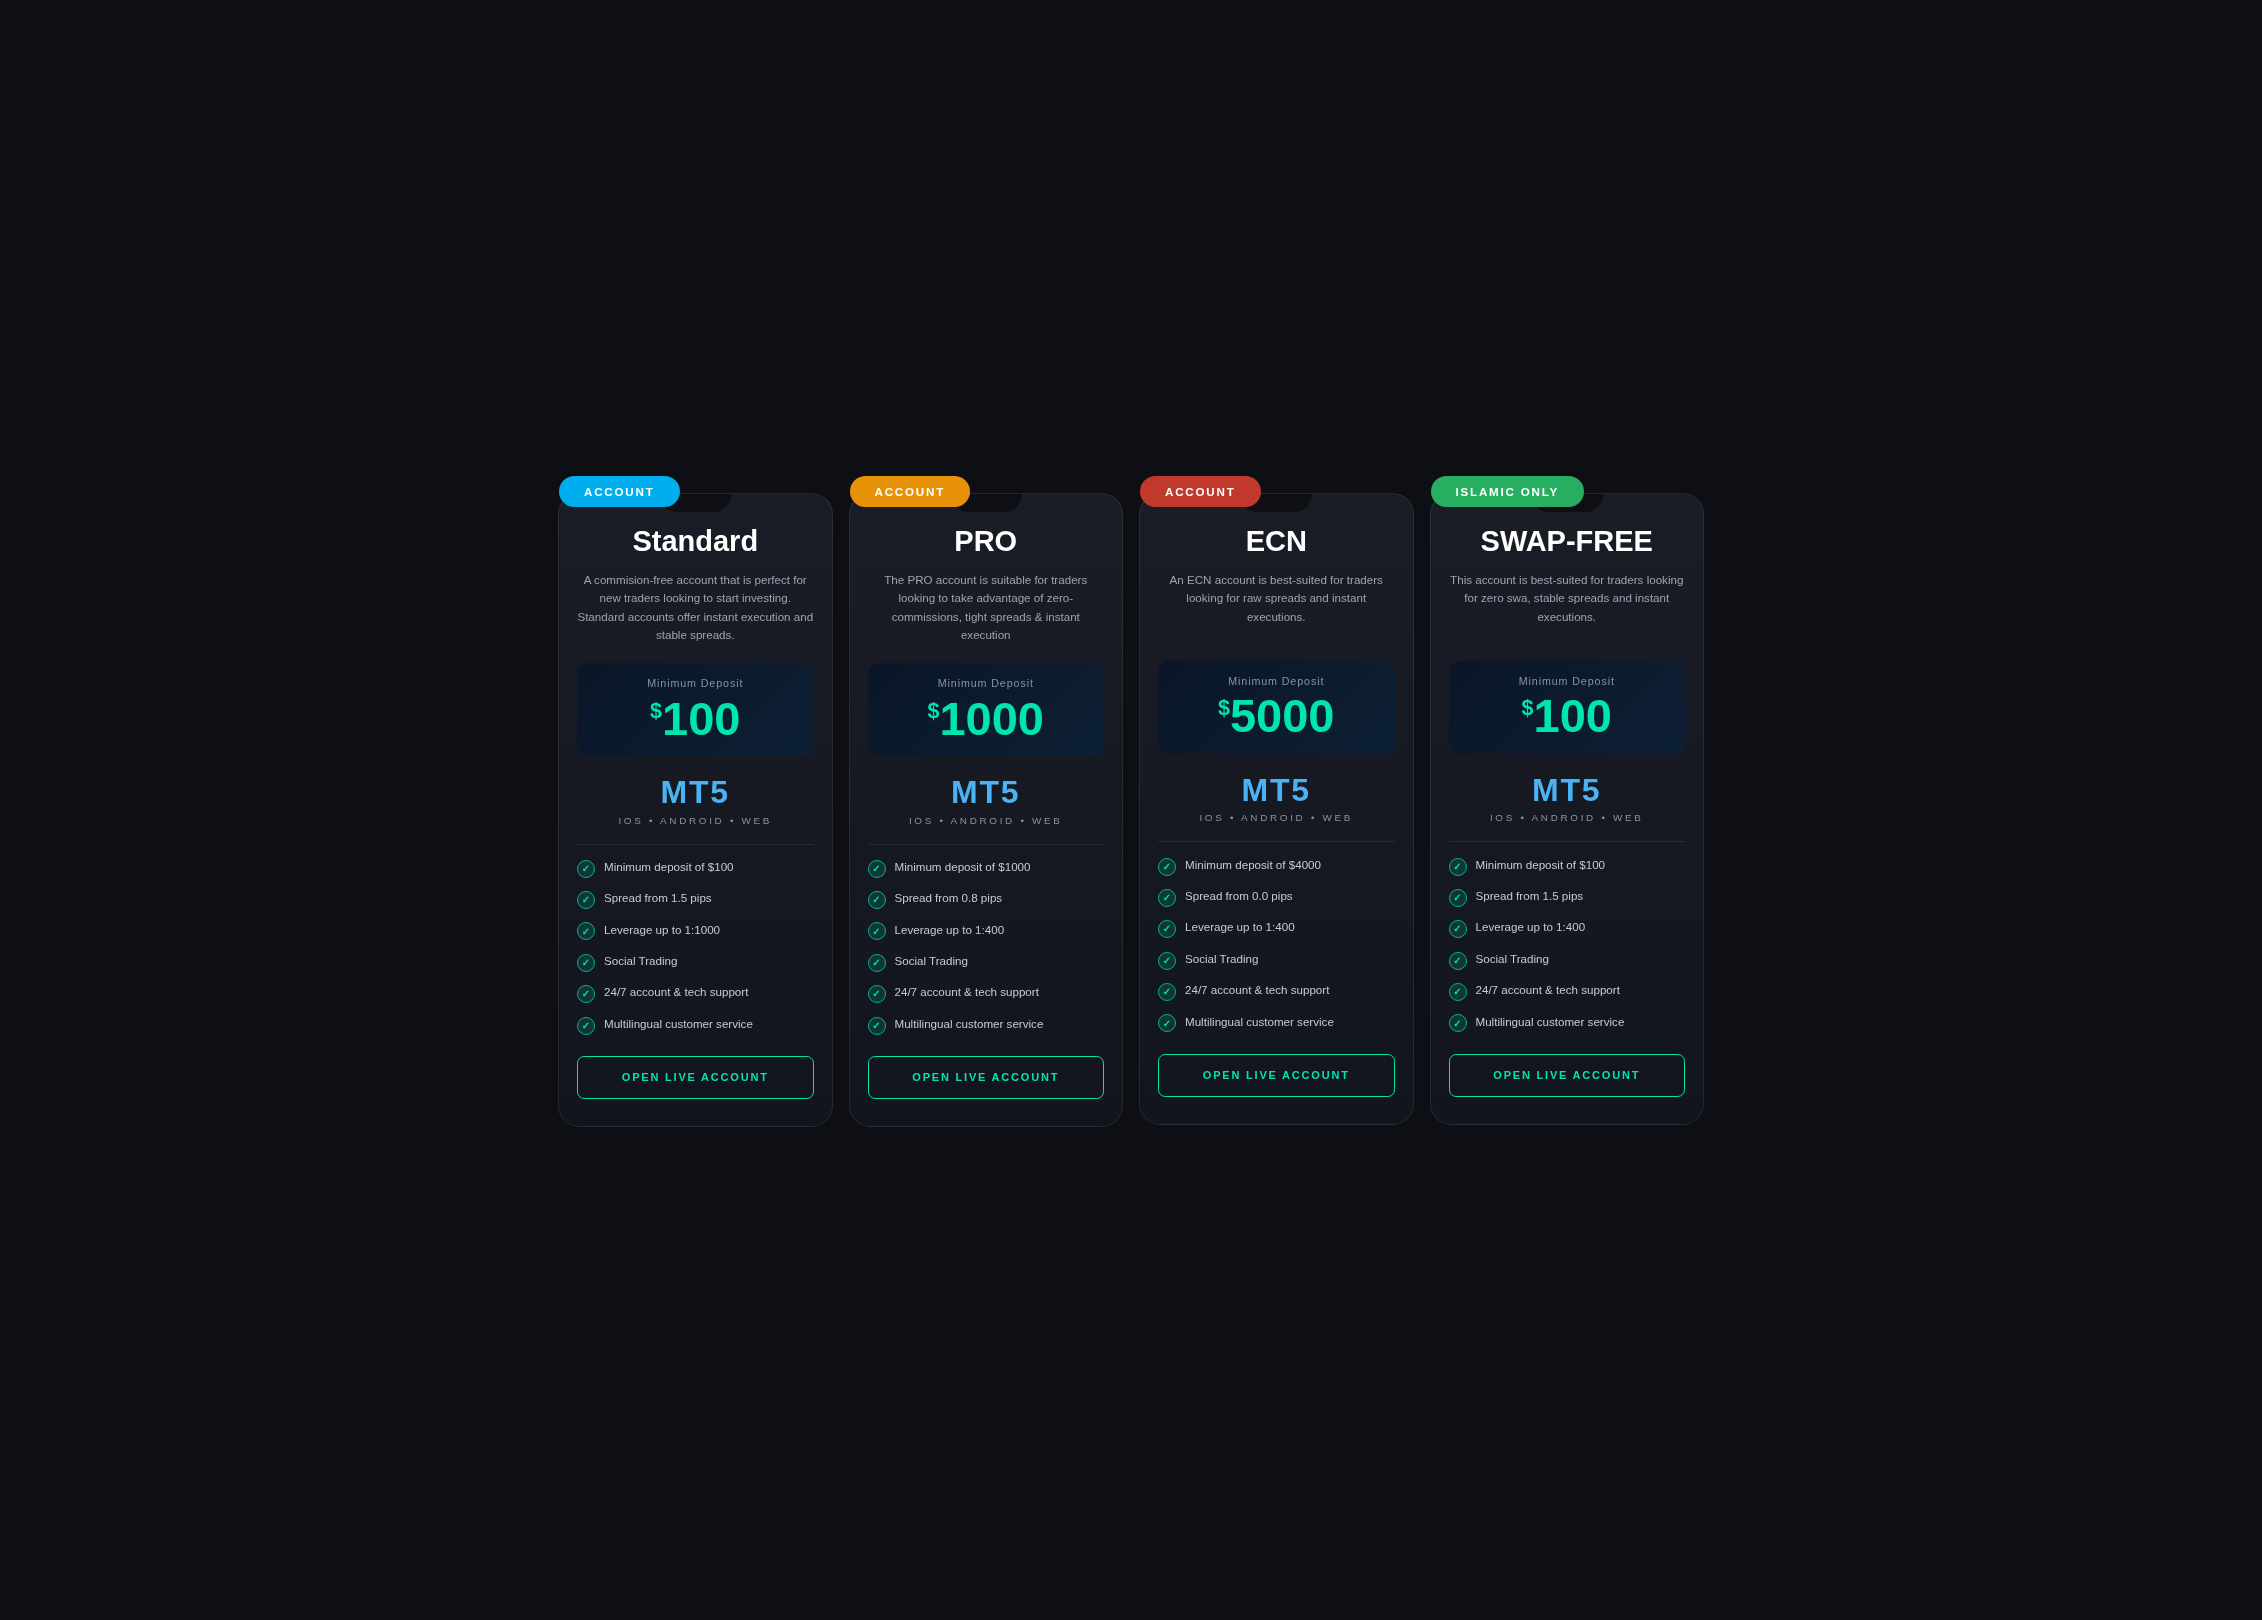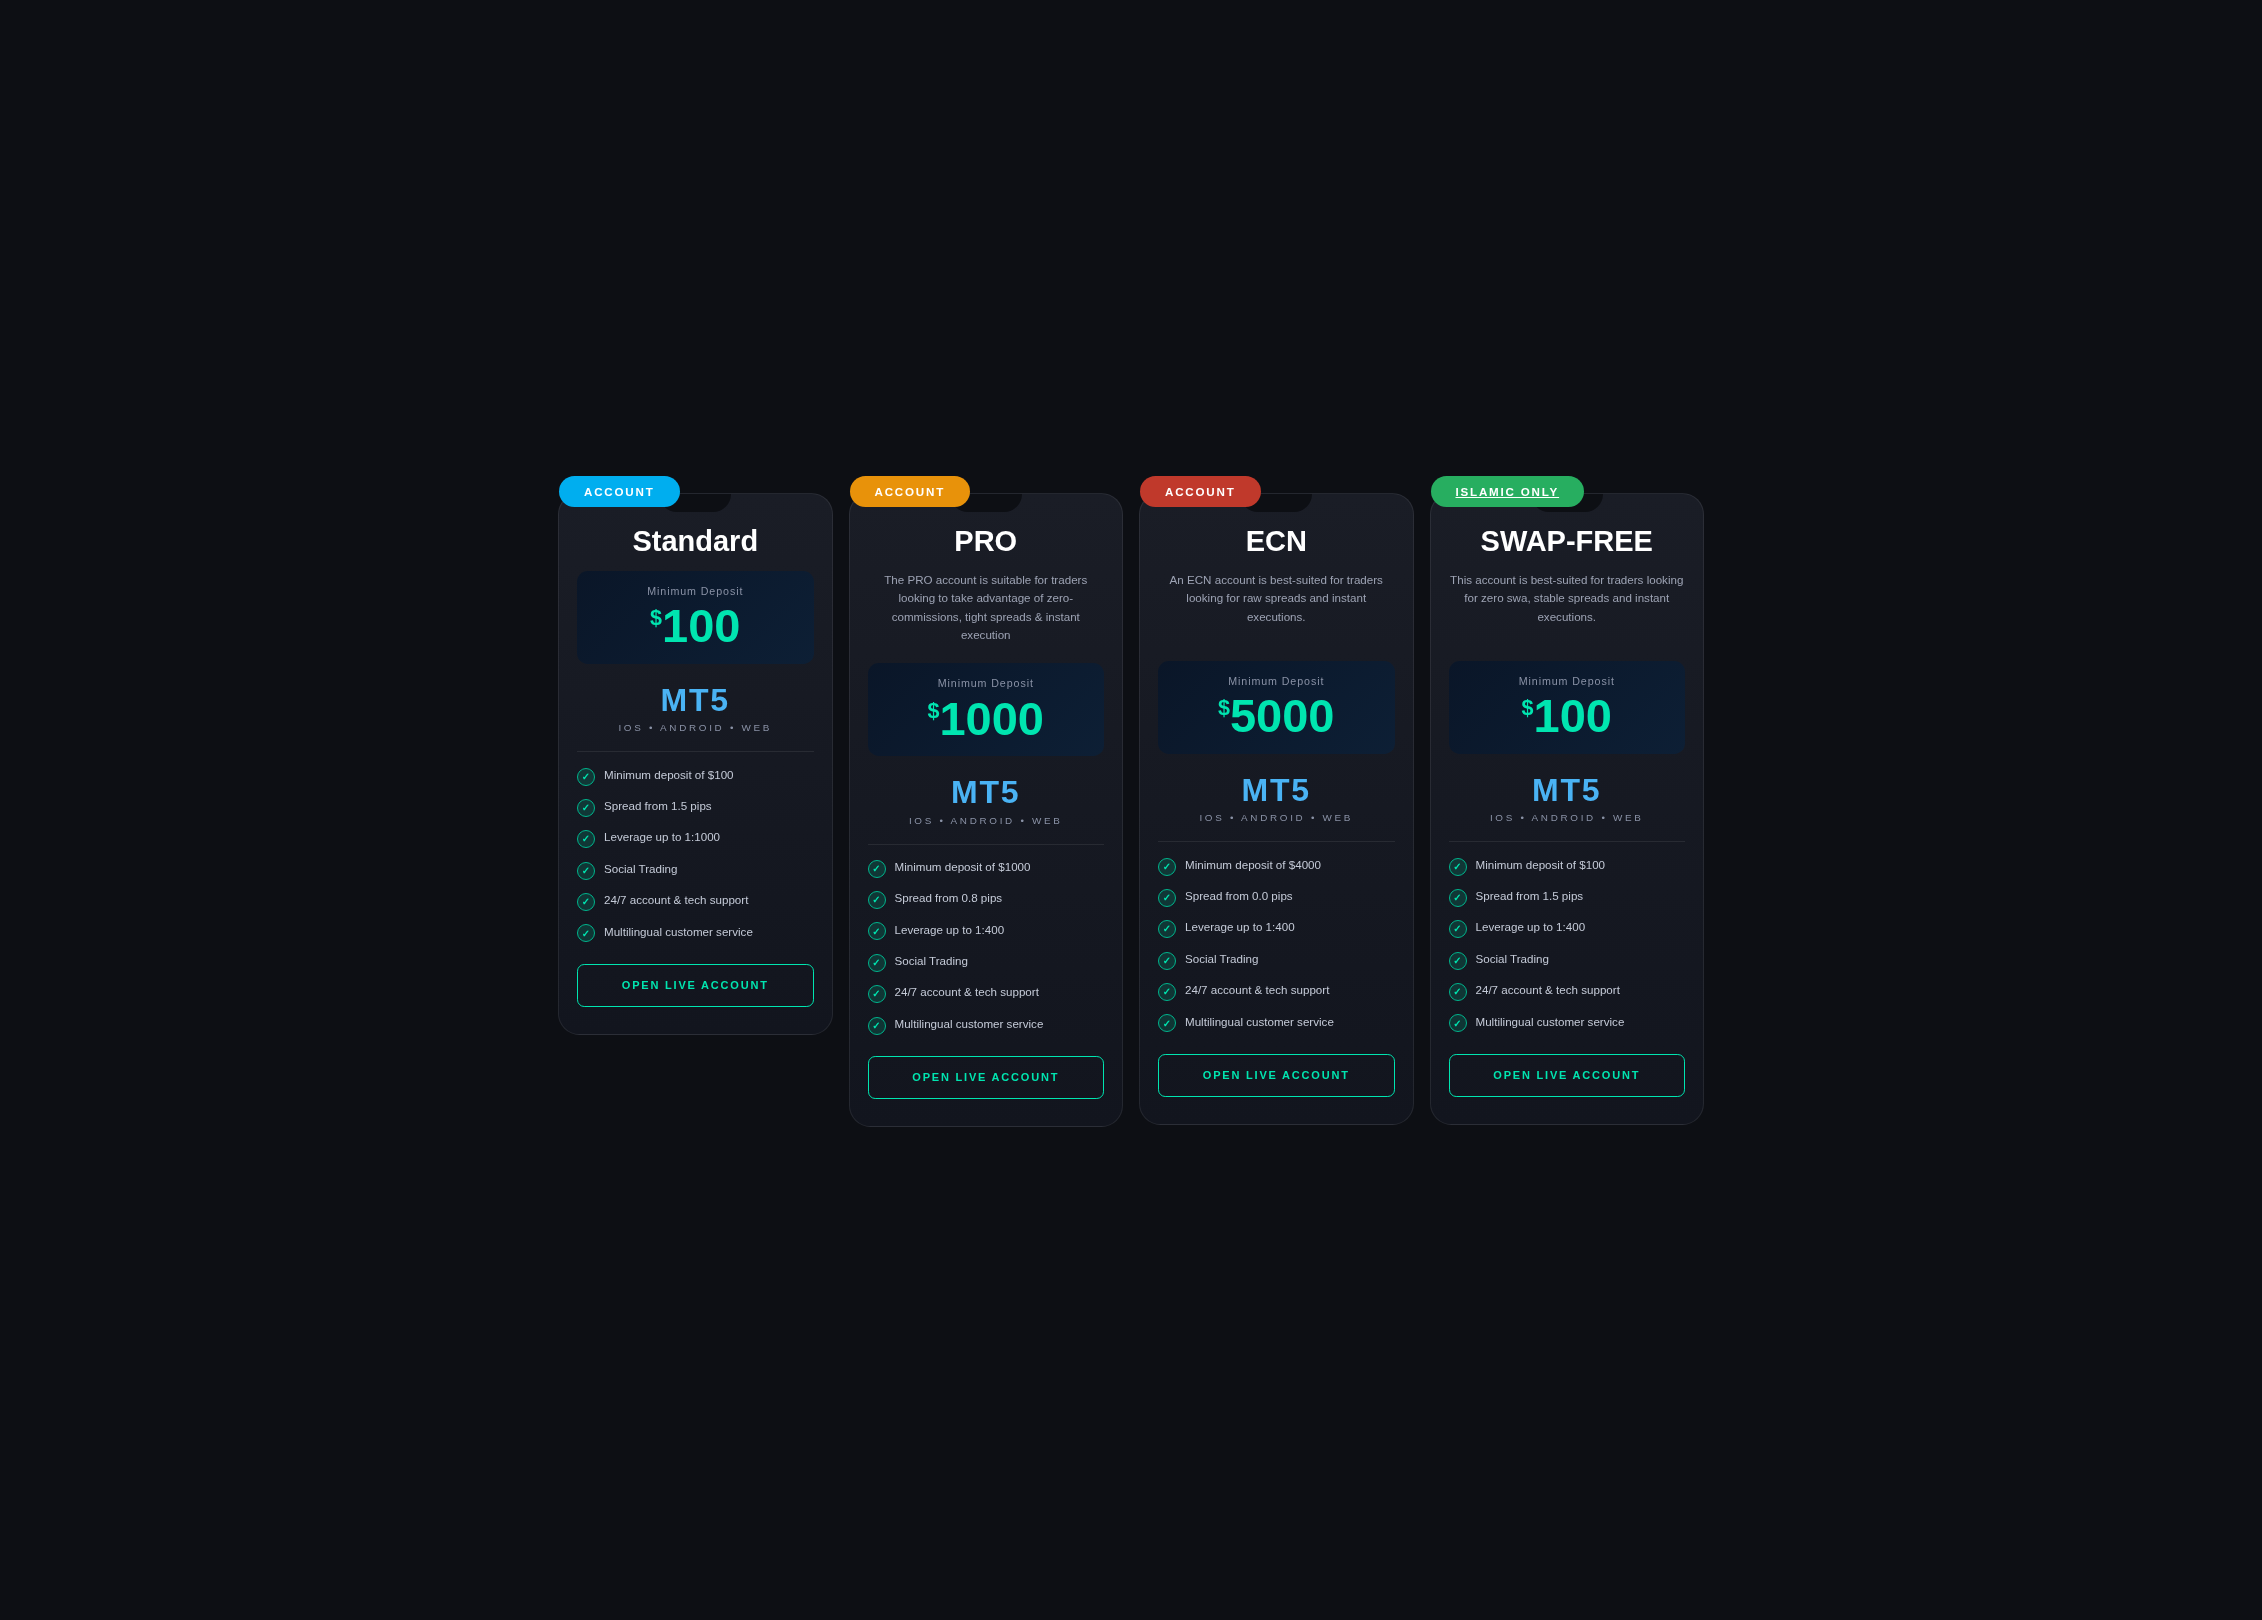--- a/index.html
+++ b/index.html
@@ -48,21 +48,21 @@
       font-size: 11.6px;
       font-weight: 800;
       letter-spacing: 1.8px;
       color: #fff;
       text-transform: uppercase;
     }
 
     .badge-blue { background: #00aeef; }
     .badge-orange { background: #e8920a; }
     .badge-red { background: #c0392b; }
-    .badge-green { background: #27ae60; text-decoration: underline; }
+    .badge-green { background: #27ae60; }
 
     .card-inner {
       padding: 0 18px;
     }
 
     .card-title {
       text-align: center;
       color: #ffffff;
       font-size: 29px;
       font-weight: 900;
@@ -200,20 +200,21 @@
 <body>
 
 <div class="cards-container">
 <div class="card">
       <div class="card-notch"></div>
       <div class="card-badge-wrapper">
         <span class="card-badge badge-blue">ACCOUNT</span>
       </div>
       <div class="card-inner">
         <h2 class="card-title">Standard</h2>
+        <p class="card-description">A commision-free account that is perfect for new traders looking to start investing. Standard accounts offer instant execution and stable spreads.</p>
         <div class="deposit-section">
           <div class="deposit-label">Minimum Deposit</div>
           <div class="deposit-amount">
             <span class="currency">$</span>100
           </div>
         </div>
         <div class="platform-section">
           <div class="platform-name">MT5</div>
           <div class="platform-devices">IOS • ANDROID • WEB</div>
         </div>

